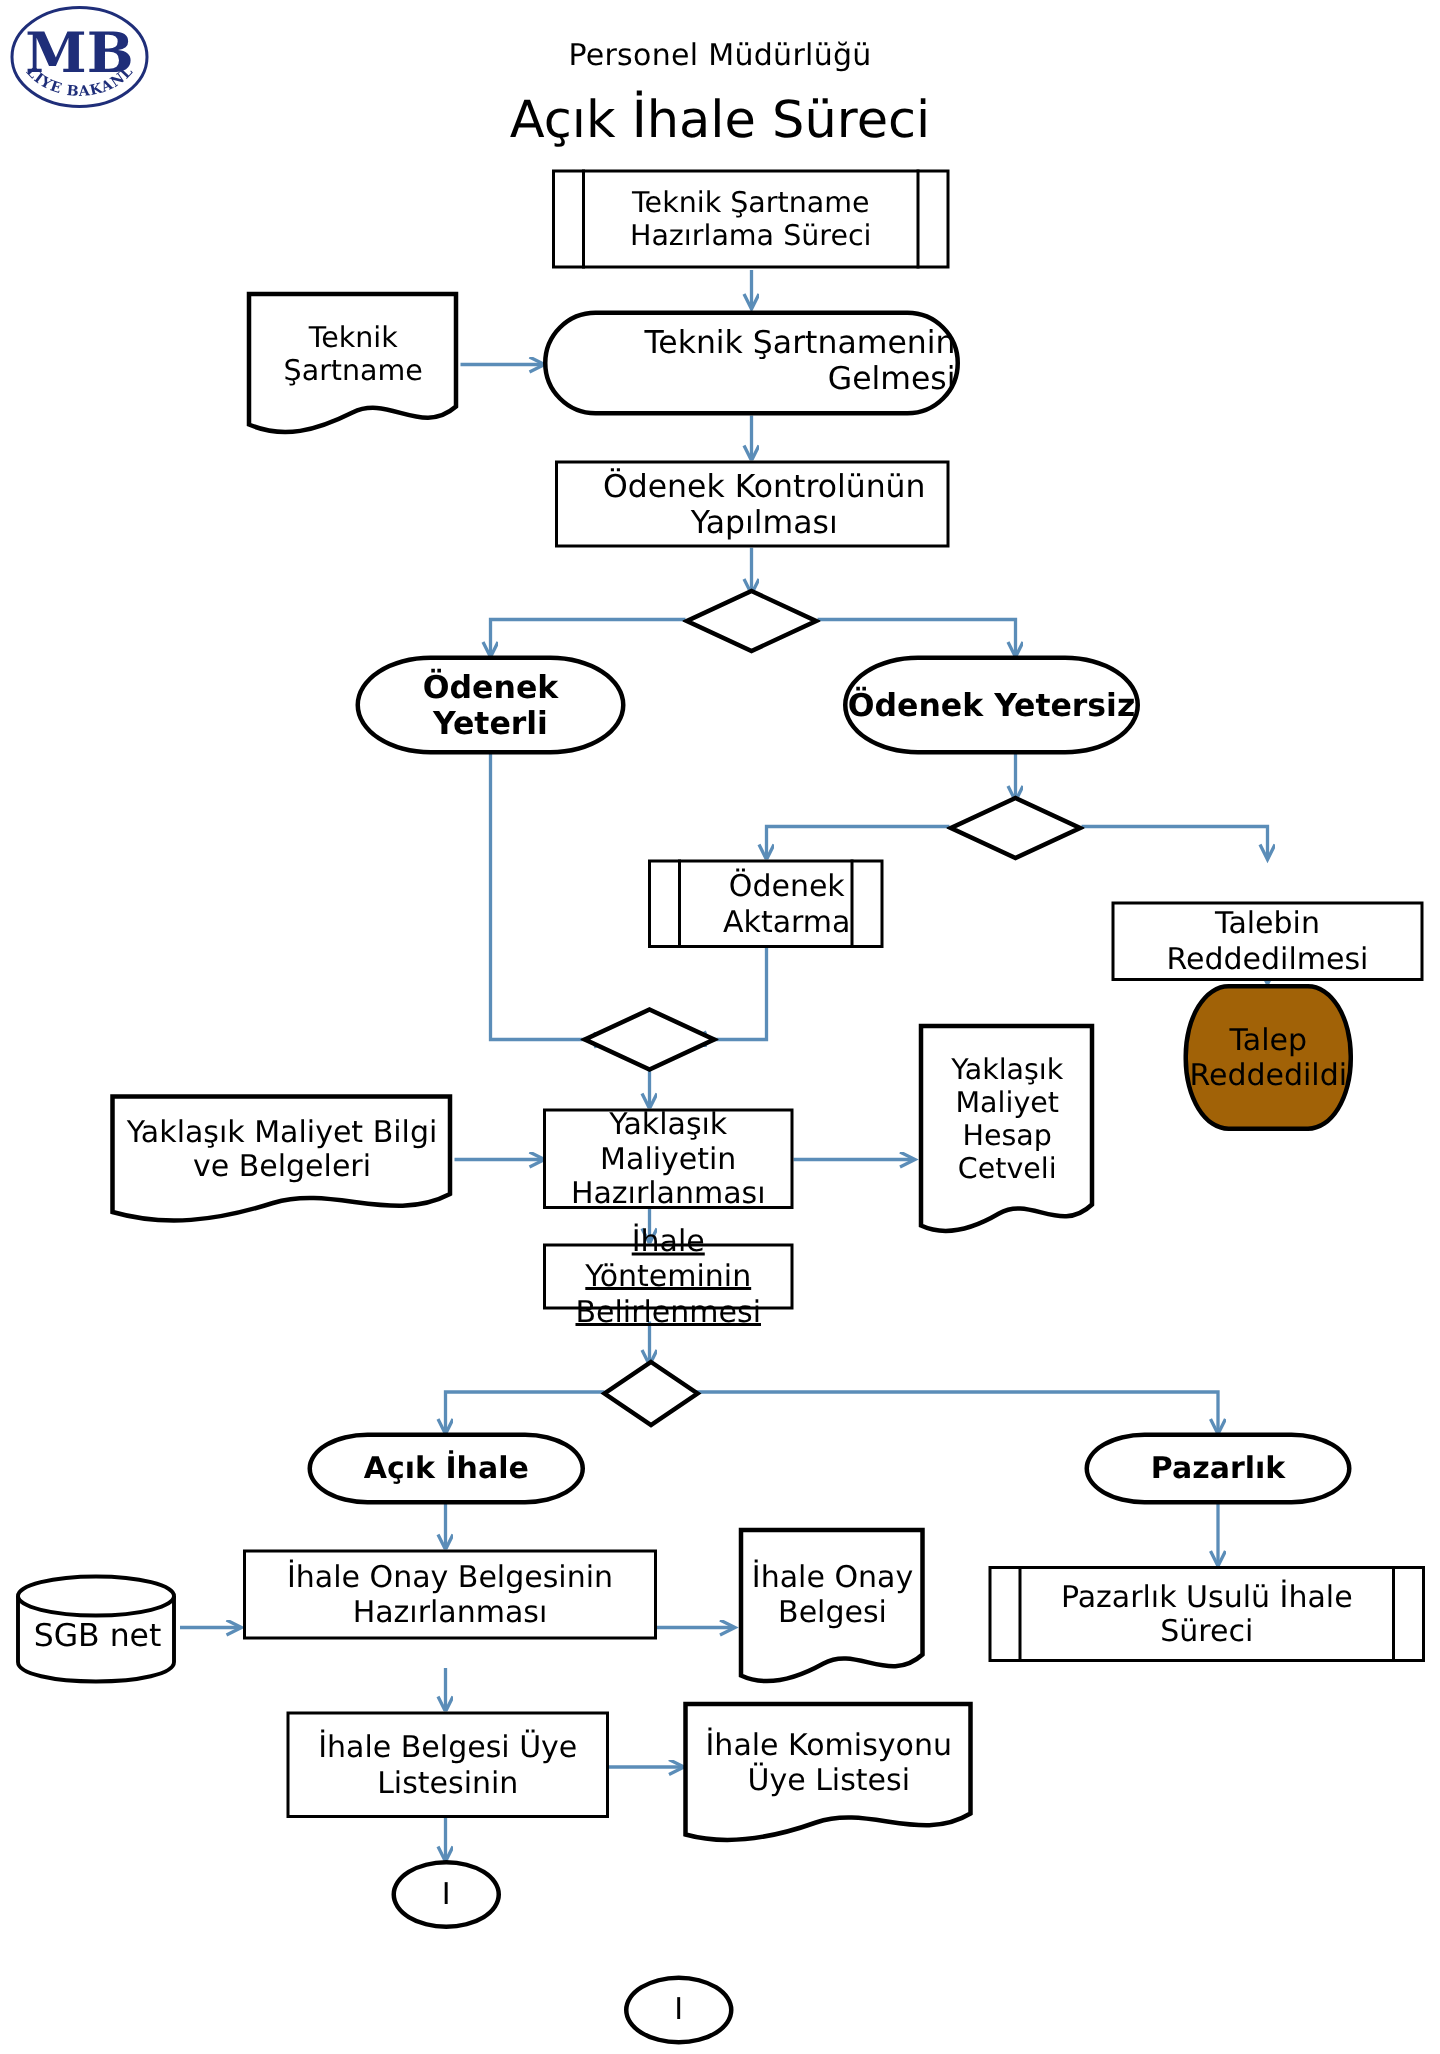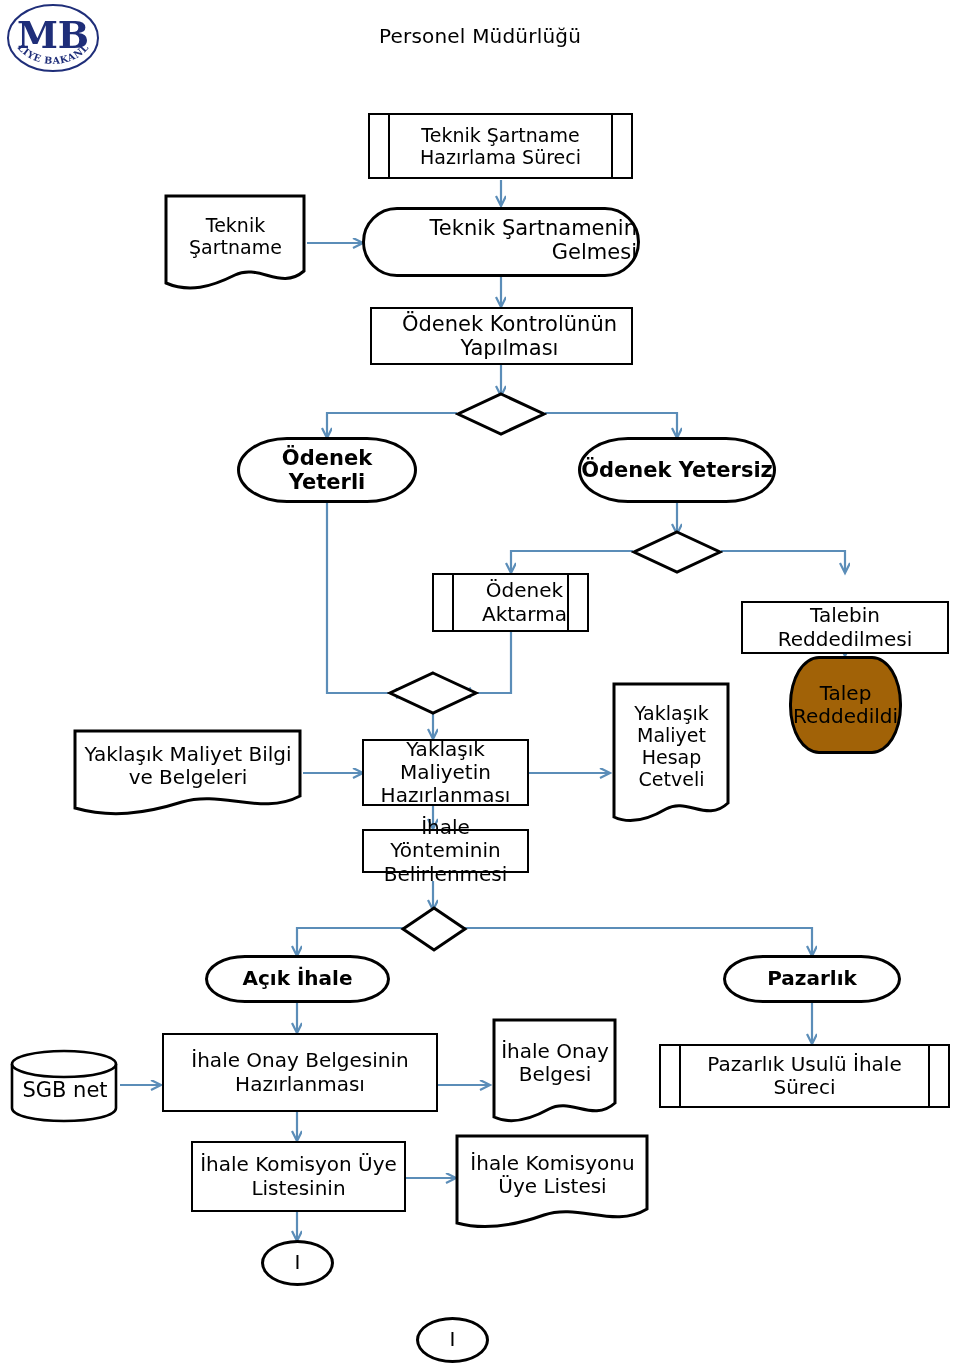--- a/index.html
+++ b/index.html
@@ -175,20 +175,21 @@
       <text x="49" y="46" text-anchor="middle" font-family="DejaVu Serif, serif" font-size="37" font-weight="bold" fill="#1F2E79">MB</text>
       <path id="arcp" d="M12,44 A42,34 0 0 0 86,44" fill="none" stroke="none"></path>
       <text font-family="DejaVu Serif, serif" font-size="9.5" font-weight="bold" fill="#1F2E79" letter-spacing="0.6">
         <textPath href="#arcp" startOffset="50%" text-anchor="middle">MALIYE BAKANLIĞI</textPath>
       </text>
     </svg>
   </div>
 
   <div class="hdr" id="title-sub" style="left:280px;top:24px;width:400px;">Personel Müdürlüğü</div>
 
+  <div class="hdr" id="title-main" style="left:240px;top:60px;width:480px;">Açık İhale Süreci</div>
 
   <div class="node predef" style="left:368px;top:113px;width:265px;height:66px;font-size:19px;">
     <span class="lbl">Teknik Şartname
 Hazırlama Süreci</span>
   </div>
 
   <svg style="position:absolute;left:163px;top:193px;" width="145" height="100" xmlns="http://www.w3.org/2000/svg">
     <path d="M3,3 H141 V78 C118,98 96,70 72,82 C48,94 26,100 3,90 Z" fill="#fff" stroke="#000" stroke-width="3"></path>
   </svg>
   <div class="doc-text" style="left:163px;top:193px;width:145px;height:86px;font-size:19px;">
@@ -207,21 +208,21 @@
   </div>
 
   <svg style="position:absolute;left:455px;top:391px;" width="92" height="46" xmlns="http://www.w3.org/2000/svg">
     <polygon points="46,3 89,23 46,43 3,23" fill="#fff" stroke="#000" stroke-width="3"></polygon>
   </svg>
 
   <div class="node term" style="left:237px;top:437px;width:180px;height:66px;font-size:21px;border-radius:50px/33px;">
     <span class="lbl">Ödenek Yeterli</span>
   </div>
 
-  <div class="node term" style="left:578px;top:437px;width:198px;height:66px;font-size:21px;border-radius:50px/33px;">
+  <div class="node term" style="left:562px;top:437px;width:198px;height:66px;font-size:21px;border-radius:50px/33px;">
     <span class="lbl">Ödenek Yetersiz</span>
   </div>
 
   <svg style="position:absolute;left:631px;top:529px;" width="92" height="46" xmlns="http://www.w3.org/2000/svg">
     <polygon points="46,3 89,23 46,43 3,23" fill="#fff" stroke="#000" stroke-width="3"></polygon>
   </svg>
 
   <div class="node predef" style="left:432px;top:573px;width:157px;height:59px;font-size:20px;padding-left:28px;">
     <span class="lbl">Ödenek
 Aktarma</span>
@@ -257,21 +258,21 @@
   <svg style="position:absolute;left:611px;top:681px;" width="121" height="148" xmlns="http://www.w3.org/2000/svg">
     <path d="M3,3 H117 V122 C96,142 76,116 55,128 C38,138 20,144 3,136 Z" fill="#fff" stroke="#000" stroke-width="3"></path>
   </svg>
   <div class="doc-text" style="left:611px;top:681px;width:121px;height:130px;font-size:19px;">
     <span class="lbl">Yaklaşık
 Maliyet
 Hesap
 Cetveli</span>
   </div>
 
-  <div class="node proc" style="left:362px;top:829px;width:167px;height:44px;font-size:20px;">
+  <div class="node proc" style="left:362px;top:829px;width:167px;height:44px;font-size:20px;text-decoration:underline;">
     <span class="lbl">İhale Yönteminin
 Belirlenmesi</span>
   </div>
 
   <svg style="position:absolute;left:400px;top:905px;" width="68" height="48" xmlns="http://www.w3.org/2000/svg">
     <polygon points="34,3 65,24 34,45 3,24" fill="#fff" stroke="#000" stroke-width="3"></polygon>
   </svg>
 
   <div class="node term" style="left:723px;top:955px;width:178px;height:48px;font-size:20px;border-radius:40px/24px;">
     <span class="lbl">Pazarlık</span>
@@ -282,40 +283,40 @@
   </div>
 
   <svg style="position:absolute;left:8px;top:1048px;" width="114" height="76" xmlns="http://www.w3.org/2000/svg">
     <path d="M4,16 V60 C4,68 28,73 56,73 C84,73 108,68 108,60 V16" fill="#fff" stroke="#000" stroke-width="2.6"></path>
     <ellipse cx="56" cy="16" rx="52" ry="13" fill="#fff" stroke="#000" stroke-width="2.6"></ellipse>
   </svg>
   <div class="doc-text" style="left:8px;top:1052px;width:114px;height:76px;font-size:21px;">
     <span class="lbl">SGB net</span>
   </div>
 
-  <div class="node proc" style="left:162px;top:1033px;width:276px;height:79px;font-size:20px;">
+  <div class="node proc" style="left:162px;top:1033px;width:276px;height:60px;font-size:20px;">
     <span class="lbl">İhale Onay Belgesinin
 Hazırlanması</span>
   </div>
 
   <svg style="position:absolute;left:491px;top:1017px;" width="128" height="110" xmlns="http://www.w3.org/2000/svg">
     <path d="M3,3 H124 V86 C102,106 80,80 58,92 C40,102 20,108 3,100 Z" fill="#fff" stroke="#000" stroke-width="3"></path>
   </svg>
   <div class="doc-text" style="left:491px;top:1017px;width:128px;height:92px;font-size:20px;">
     <span class="lbl">İhale Onay
 Belgesi</span>
   </div>
 
   <div class="node predef" style="left:659px;top:1044px;width:291px;height:64px;font-size:20px;">
     <span class="lbl">Pazarlık Usulü İhale
 Süreci</span>
   </div>
 
   <div class="node proc" style="left:191px;top:1141px;width:215px;height:71px;font-size:20px;">
-    <span class="lbl">İhale Komisyon Üye
+    <span class="lbl">İhale Belgesi Üye
 Listesinin</span>
   </div>
 
   <svg style="position:absolute;left:454px;top:1133px;" width="197" height="102" xmlns="http://www.w3.org/2000/svg">
     <path d="M3,3 H193 V76 C160,96 125,70 90,82 C62,92 32,98 3,90 Z" fill="#fff" stroke="#000" stroke-width="3"></path>
   </svg>
   <div class="doc-text" style="left:454px;top:1133px;width:197px;height:84px;font-size:20px;">
     <span class="lbl">İhale Komisyonu
 Üye Listesi</span>
   </div>

